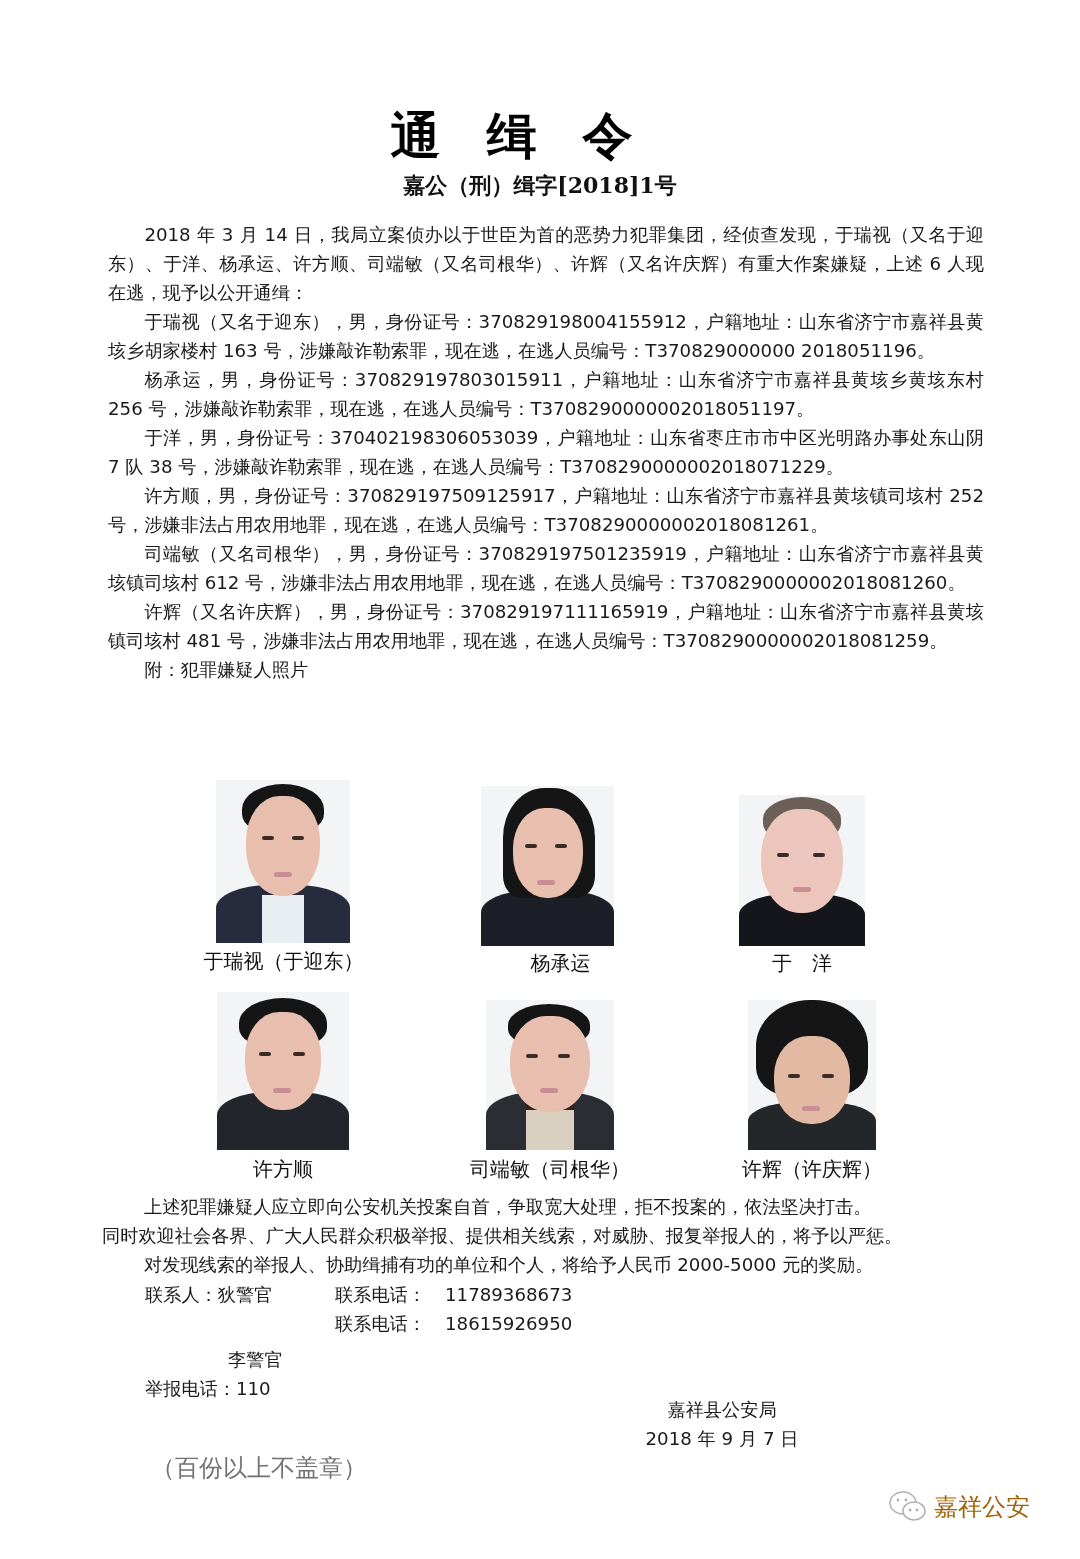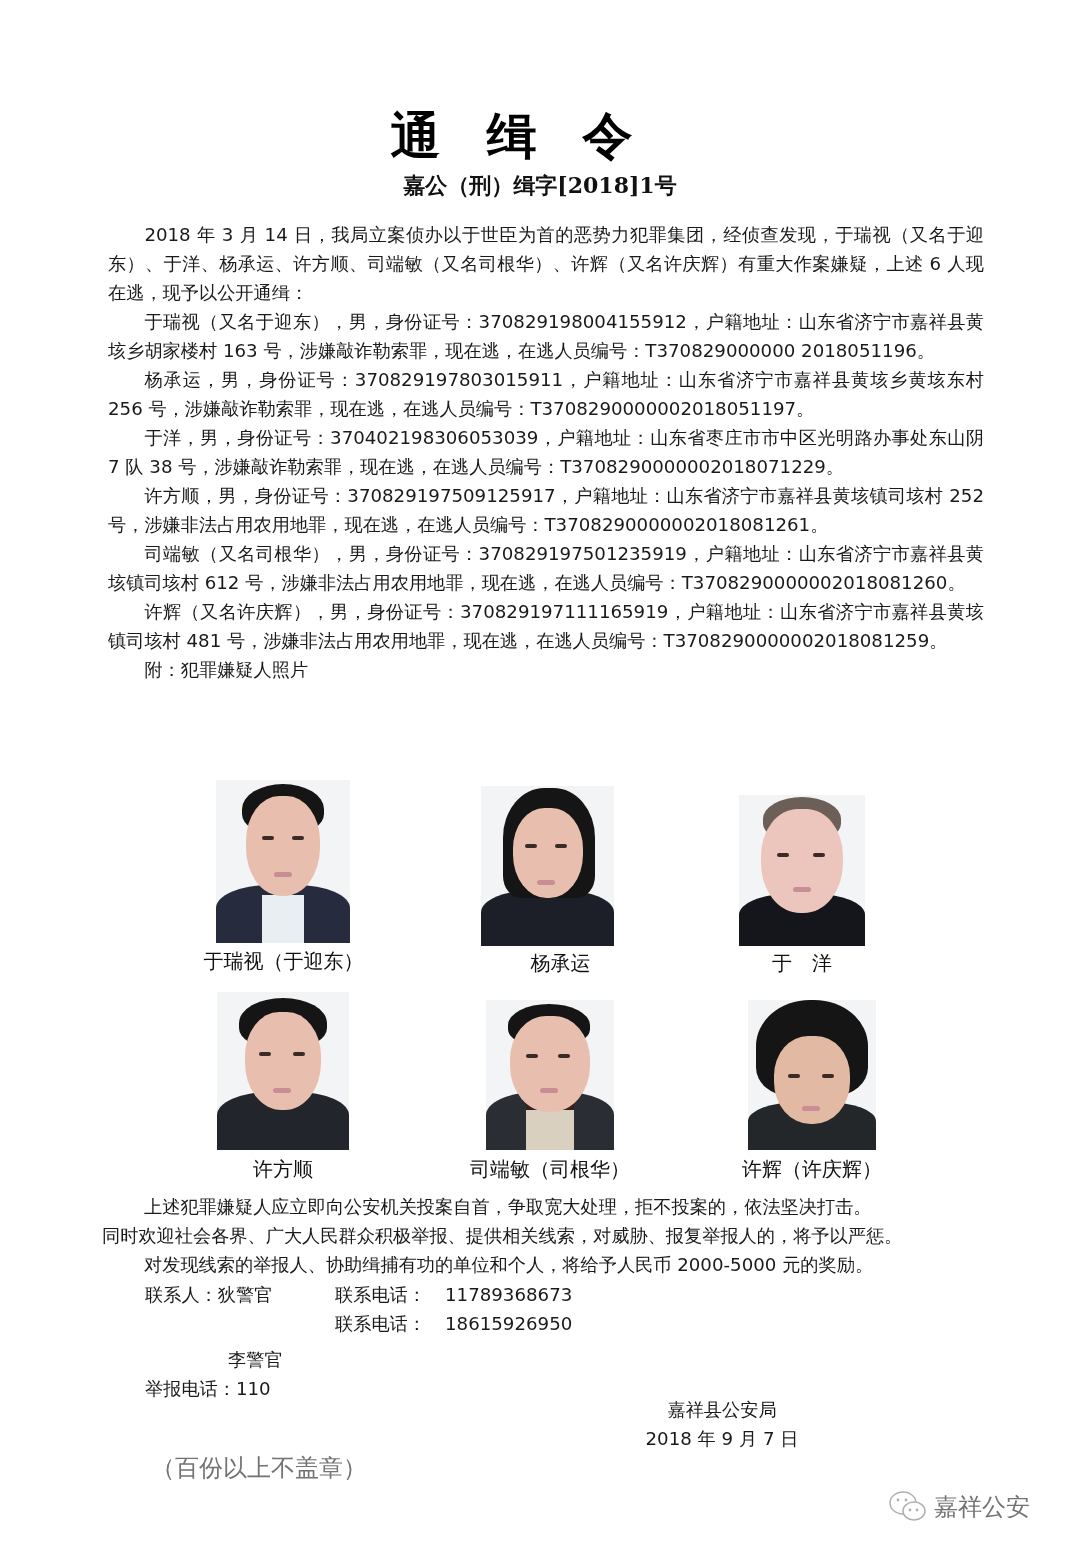--- a/index.html
+++ b/index.html
@@ -26,21 +26,21 @@
   .caption { position: absolute; font-size: 20px; line-height: 26px; white-space: nowrap; color: #111; text-align: center; }
   .closing { position: absolute; top: 1192px; left: 102px; width: 884px; font-size: 18.2px; line-height: 29px; color: #1a1a1a; }
   .closing .line { white-space: nowrap; }
   .closing .ind { padding-left: 42px; }
   .contacts { position: absolute; left: 145px; top: 1280px; font-size: 18.2px; line-height: 29px; color: #1a1a1a; }
   .contacts .row { display: flex; white-space: nowrap; }
   .contacts .c1 { width: 190px; }
   .contacts .lab { width: 110px; }
   .sign { position: absolute; top: 1395px; left: 627px; width: 190px; text-align: center; font-size: 18.2px; line-height: 29px; color: #1a1a1a; }
   .note { position: absolute; top: 1454px; left: 143px; font-size: 24px; line-height: 29px; color: #737373; margin-left: 8px; }
-  .watermark { position: absolute; top: 1490px; left: 888px; display: flex; align-items: center; color: #737373; font-size: 24px; }
+  .watermark { position: absolute; top: 1490px; left: 888px; display: flex; align-items: center; color: #a16207; font-size: 24px; }
   .watermark svg { margin-right: 6px; }
 </style>
 </head>
 <body>
 
 <div>
 
   <div class="title">通缉令</div>
   <div class="docno">嘉公（刑）缉字[2018]1号</div>
 

